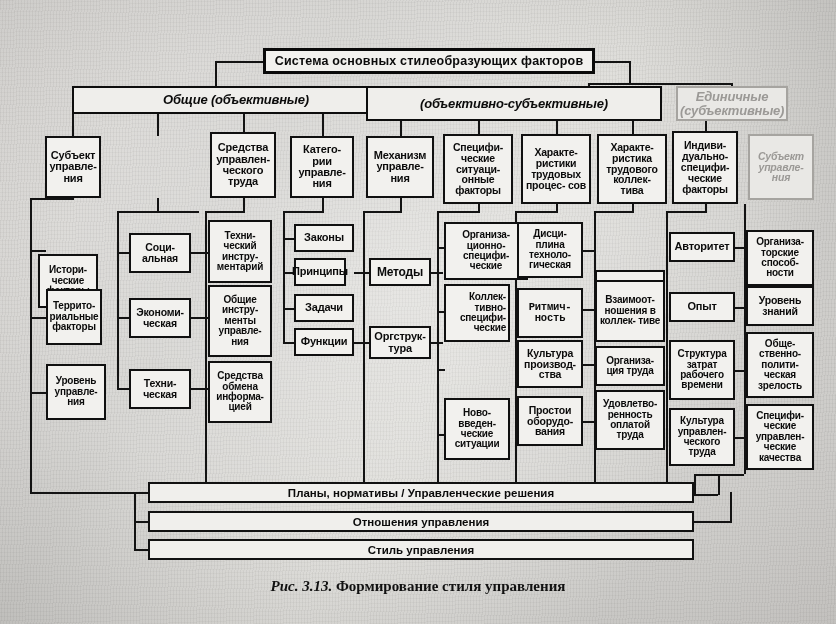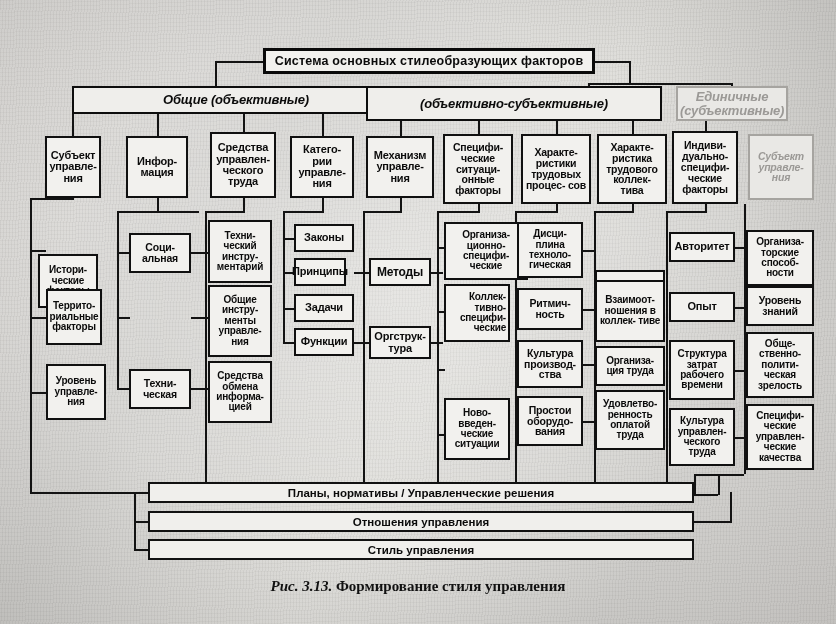--- a/index.html
+++ b/index.html
@@ -102,21 +102,20 @@
   <div class="box hdr" style="left:366px;top:86px;width:296px;height:35px;flex-direction:column;">
     <span>(объективно-субъективные)</span>
   </div>
 
   <div class="box hdr faded" style="left:676px;top:86px;width:112px;height:35px;flex-direction:column;">
     <span>Единичные</span>
     <span>(субъективные)</span>
   </div>
 
   <div class="box t11" style="left:45px;top:136px;width:56px;height:62px;">Субъект управле- ния</div>
-  <div class="box t11" style="left:126px;top:136px;width:62px;height:62px;">Инфор- мация</div>
   <div class="box t11" style="left:210px;top:132px;width:66px;height:66px;">Средства управлен- ческого труда</div>
   <div class="box t11" style="left:290px;top:136px;width:64px;height:62px;">Катего- рии управле- ния</div>
   <div class="box t11" style="left:366px;top:136px;width:68px;height:62px;">Механизм управле- ния</div>
   <div class="box t105" style="left:443px;top:134px;width:70px;height:70px;">Специфи- ческие ситуаци- онные факторы</div>
   <div class="box t105" style="left:521px;top:134px;width:70px;height:70px;">Характе- ристики трудовых процес- сов</div>
   <div class="box t105" style="left:597px;top:134px;width:70px;height:70px;">Характе- ристика трудового коллек- тива</div>
   <div class="box t105" style="left:672px;top:131px;width:66px;height:73px;">Индиви- дуально- специфи- ческие факторы</div>
   <div class="box t105 faded" style="left:748px;top:134px;width:66px;height:66px;">Субъект управле- ния</div>
 
   <div class="ln lnv" style="left:30px;top:198px;height:296px;"></div>
@@ -131,20 +130,21 @@
   <div class="box t10" style="left:46px;top:364px;width:60px;height:56px;">Уровень управле- ния</div>
 
   <div class="ln lnv" style="left:157px;top:198px;height:14px;"></div>
   <div class="ln lnh" style="left:117px;top:211px;width:82px;"></div>
   <div class="ln lnv" style="left:117px;top:211px;height:178px;"></div>
   <div class="ln lnh" style="left:117px;top:252px;width:13px;"></div>
   <div class="ln lnh" style="left:117px;top:317px;width:13px;"></div>
   <div class="ln lnh" style="left:117px;top:388px;width:13px;"></div>
 
   <div class="box t105" style="left:129px;top:233px;width:62px;height:40px;">Соци- альная</div>
+  <div class="box t105" style="left:129px;top:298px;width:62px;height:40px;">Экономи- ческая</div>
   <div class="box t105" style="left:129px;top:369px;width:62px;height:40px;">Техни- ческая</div>
 
   <div class="ln lnh" style="left:191px;top:252px;width:17px;"></div>
   <div class="ln lnh" style="left:191px;top:317px;width:17px;"></div>
   <div class="ln lnh" style="left:191px;top:388px;width:17px;"></div>
 
   <div class="ln lnv" style="left:243px;top:198px;height:14px;"></div>
   <div class="ln lnh" style="left:205px;top:211px;width:40px;"></div>
   <div class="ln lnv" style="left:205px;top:211px;height:182px;"></div>
 
@@ -188,21 +188,21 @@
 
   <div class="box t10" style="left:444px;top:222px;width:84px;height:58px;">Организа- ционно- специфи- ческие</div>
   <div class="box t10" style="left:444px;top:284px;width:66px;height:58px;text-align:right;">Коллек- тивно- специфи- ческие</div>
   <div class="box t10" style="left:444px;top:398px;width:66px;height:62px;">Ново- введен- ческие ситуации</div>
 
   <div class="ln lnv" style="left:556px;top:204px;height:8px;"></div>
   <div class="ln lnh" style="left:515px;top:211px;width:43px;"></div>
   <div class="ln lnv" style="left:515px;top:211px;height:283px;"></div>
 
   <div class="box t10" style="left:517px;top:222px;width:66px;height:56px;">Дисци- плина техноло- гическая</div>
-  <div class="box t105" style="left:517px;top:288px;width:66px;height:42px;">Ритмич- ность</div>
+  <div class="box t105" style="left:517px;top:288px;width:66px;height:50px;font-family:Liberation Mono, monospace;">Ритмич- ность</div>
   <div class="box t105" style="left:517px;top:340px;width:66px;height:48px;">Культура производ- ства</div>
   <div class="box t105" style="left:517px;top:396px;width:66px;height:50px;">Простои оборудо- вания</div>
 
   <div class="ln lnh" style="left:583px;top:250px;width:12px;"></div>
   <div class="ln lnh" style="left:583px;top:309px;width:12px;"></div>
   <div class="ln lnh" style="left:583px;top:364px;width:12px;"></div>
   <div class="ln lnh" style="left:583px;top:421px;width:12px;"></div>
 
   <div class="ln lnv" style="left:632px;top:204px;height:8px;"></div>
   <div class="ln lnh" style="left:594px;top:211px;width:40px;"></div>

